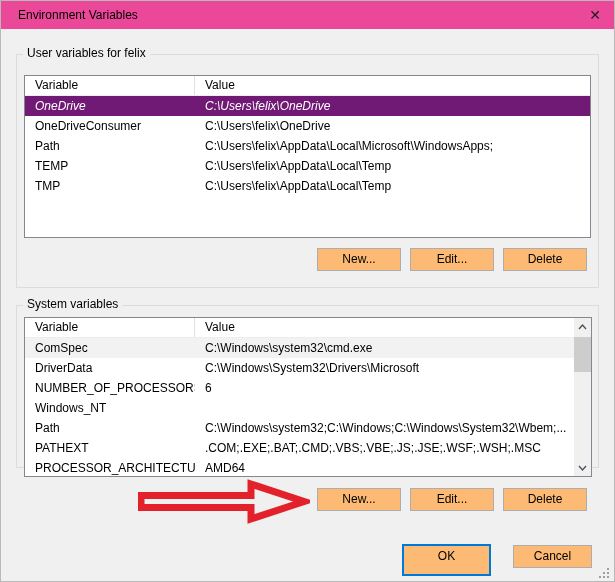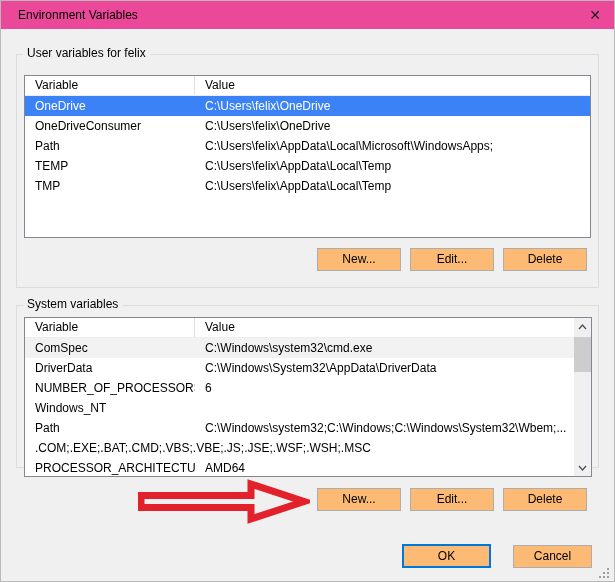--- a/index.html
+++ b/index.html
@@ -28,37 +28,37 @@
     box-sizing:border-box; overflow:hidden; }
   #lb-user   { left:7px; top:20px; width:567px; height:163px; }
   #lb-system { left:7px; top:11px; width:568px; height:160px; }
   .lb-header { display:flex; height:20px; border-bottom:1px solid #ededed; box-sizing:border-box; }
   .lb-header .cv { width:170px; box-sizing:border-box; padding-left:10px; line-height:19px;
     border-right:1px solid #e0e0e0; }
   .lb-header .cl { flex:1; padding-left:10px; line-height:19px; }
   .row { display:flex; height:20px; line-height:20px; }
   .row .cv { width:170px; box-sizing:border-box; padding-left:10px; white-space:nowrap; overflow:hidden; }
   .row .cl { flex:1; padding-left:10px; padding-right:20px; white-space:nowrap; overflow:hidden; }
-  .row.selected { background:#3b82f6; color:#fff; }
+  .row.selected { background:#701a75; color:#fff;font-style:italic; }
   .row.highlighted { background:#f2f2f2; }
 
   
   .scrollbar { position:absolute; top:0; right:0; width:17px; height:100%; background:#f0f0f0; }
   .sb-btn { position:absolute; left:0; width:17px; height:17px;
     display:flex; align-items:center; justify-content:center; }
   .sb-up { top:0; } .sb-down { bottom:0; }
   .sb-thumb { position:absolute; left:0; top:19px; width:17px; height:35px; background:#cdcdcd; }
 
   
   .btn { position:absolute; width:84px; height:23px; background:#fdba74;
     border:1px solid #adadad; box-sizing:border-box; text-align:center;
     line-height:21px; font-size:12px; cursor:pointer; }
   .btn-row-user  .b1 { left:300px; top:193px; } .btn-row-user  .b2 { left:393px; top:193px; } .btn-row-user  .b3 { left:486px; top:193px; }
   .btn-row-sys   .b1 { left:300px; top:182px; } .btn-row-sys   .b2 { left:393px; top:182px; } .btn-row-sys   .b3 { left:486px; top:182px; }
-  .btn-ok { left:402px; top:544px; width:89px; height:24px; border:2px solid #0078d7; line-height:20px; }
+  .btn-ok { left:402px; top:544px; width:89px; height:32px; border:2px solid #0078d7; line-height:20px; }
   .btn-cancel { left:513px; top:545px; width:79px; height:23px; }
 
   
   .annot-arrow { position:absolute; left:121px; top:172px; width:172px; height:47px; pointer-events:none; }
 
   
   .grip { position:absolute; right:5px; bottom:3px; width:11px; height:11px; cursor:nwse-resize; }
 </style>
 </head>
 <body>
@@ -114,34 +114,35 @@
       <div class="lb-header">
         <span class="cv">Variable</span>
         <span class="cl">Value</span>
       </div>
       <div class="row highlighted">
         <span class="cv">ComSpec</span>
         <span class="cl">C:\Windows\system32\cmd.exe</span>
       </div>
       <div class="row">
         <span class="cv">DriverData</span>
-        <span class="cl">C:\Windows\System32\AppData\DriverData</span>
+        <span class="cl">C:\Windows\System32\Drivers\Microsoft</span>
       </div>
       <div class="row">
         <span class="cv">NUMBER_OF_PROCESSORS</span>
         <span class="cl">6</span>
       </div>
       <div class="row">
         <span class="cl">Windows_NT</span>
       </div>
       <div class="row">
         <span class="cv">Path</span>
         <span class="cl">C:\Windows\system32;C:\Windows;C:\Windows\System32\Wbem;...</span>
       </div>
       <div class="row">
+        <span class="cv">PATHEXT</span>
         <span class="cl">.COM;.EXE;.BAT;.CMD;.VBS;.VBE;.JS;.JSE;.WSF;.WSH;.MSC</span>
       </div>
       <div class="row">
         <span class="cv">PROCESSOR_ARCHITECTURE</span>
         <span class="cl">AMD64</span>
       </div>
 
       <div class="scrollbar">
         <div class="sb-btn sb-up">
           <svg width="9" height="6" viewBox="0 0 9 6">

